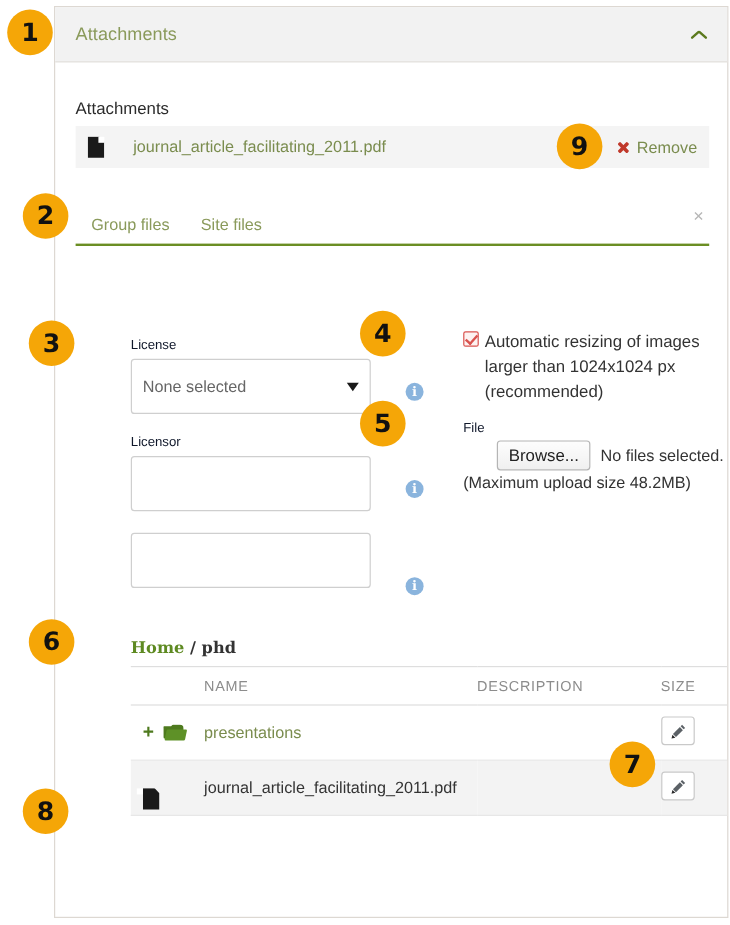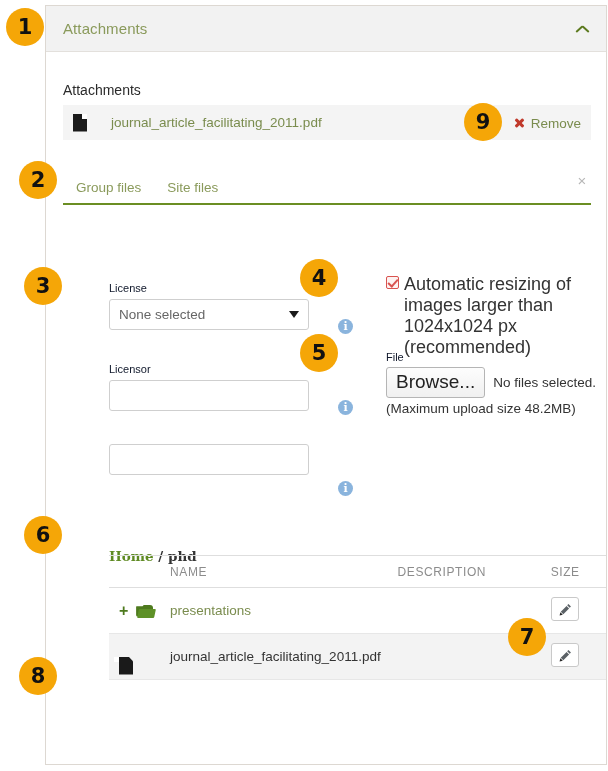--- a/index.html
+++ b/index.html
@@ -186,21 +186,21 @@
     color: #222222;
   }
 
   .form-label {
     font-size: 11px;
     color: #0f172a;
     margin-bottom: 5px;
   }
   .text-input, .select-box {
     width: 200px;
-    height: 31px;
+    height: 46px;
     box-sizing: border-box;
     border: 1px solid #cfcfcf;
     border-radius: 3px;
     background: #ffffff;
     font-size: 13.5px;
     color: #666666;
     padding: 0 9px;
     display: flex;
     align-items: center;
     justify-content: space-between;
@@ -254,54 +254,55 @@
   .checkbox-checked:after {
     content: "";
     position: absolute;
     left: 3px; top: 0px;
     width: 4px; height: 8px;
     border: solid #d9534f;
     border-width: 0 2px 2px 0;
     transform: rotate(42deg);
   }
   #resize-option .txt {
-    font-size: 18px;
+    font-size: 14px;
     color: #333333;
     line-height: 21px;
   }
 
   #file-block {
     position: absolute;
     left: 340px;
     top: 345px;
     width: 230px;
   }
   #file-block .form-label { margin-bottom: 4px; }
   #browse-line {
     display: flex;
     align-items: center;
     gap: 8px;
   }
   #browse-button {
     border: 1px solid #b5b5b5;
     border-radius: 3px;
     background: linear-gradient(#fdfdfd, #f0f0f0);
-    font-size: 19px;
+    font-size: 14px;
     color: #222222;
     padding: 4px 9px;
     line-height: 1.1;
+    margin-left: 28px;
   }
   #browse-line .nofile { font-size: 13.5px; color: #333333; }
   #max-upload { font-size: 13.5px; color: #333333; margin-top: 3px; }
 
   
   #breadcrumb {
     position: absolute;
     left: 63px;
-    top: 542px;
+    top: 526px;
     font-family: "DejaVu Serif", serif;
     font-weight: bold;
     font-size: 13.5px;
     text-align: center;
   }
   #breadcrumb .crumb-home { color: #5e8a22; }
   #breadcrumb .crumb-sep  { color: #333333; }
   #breadcrumb .crumb-cur  { color: #333333; }
 
   #file-table {

